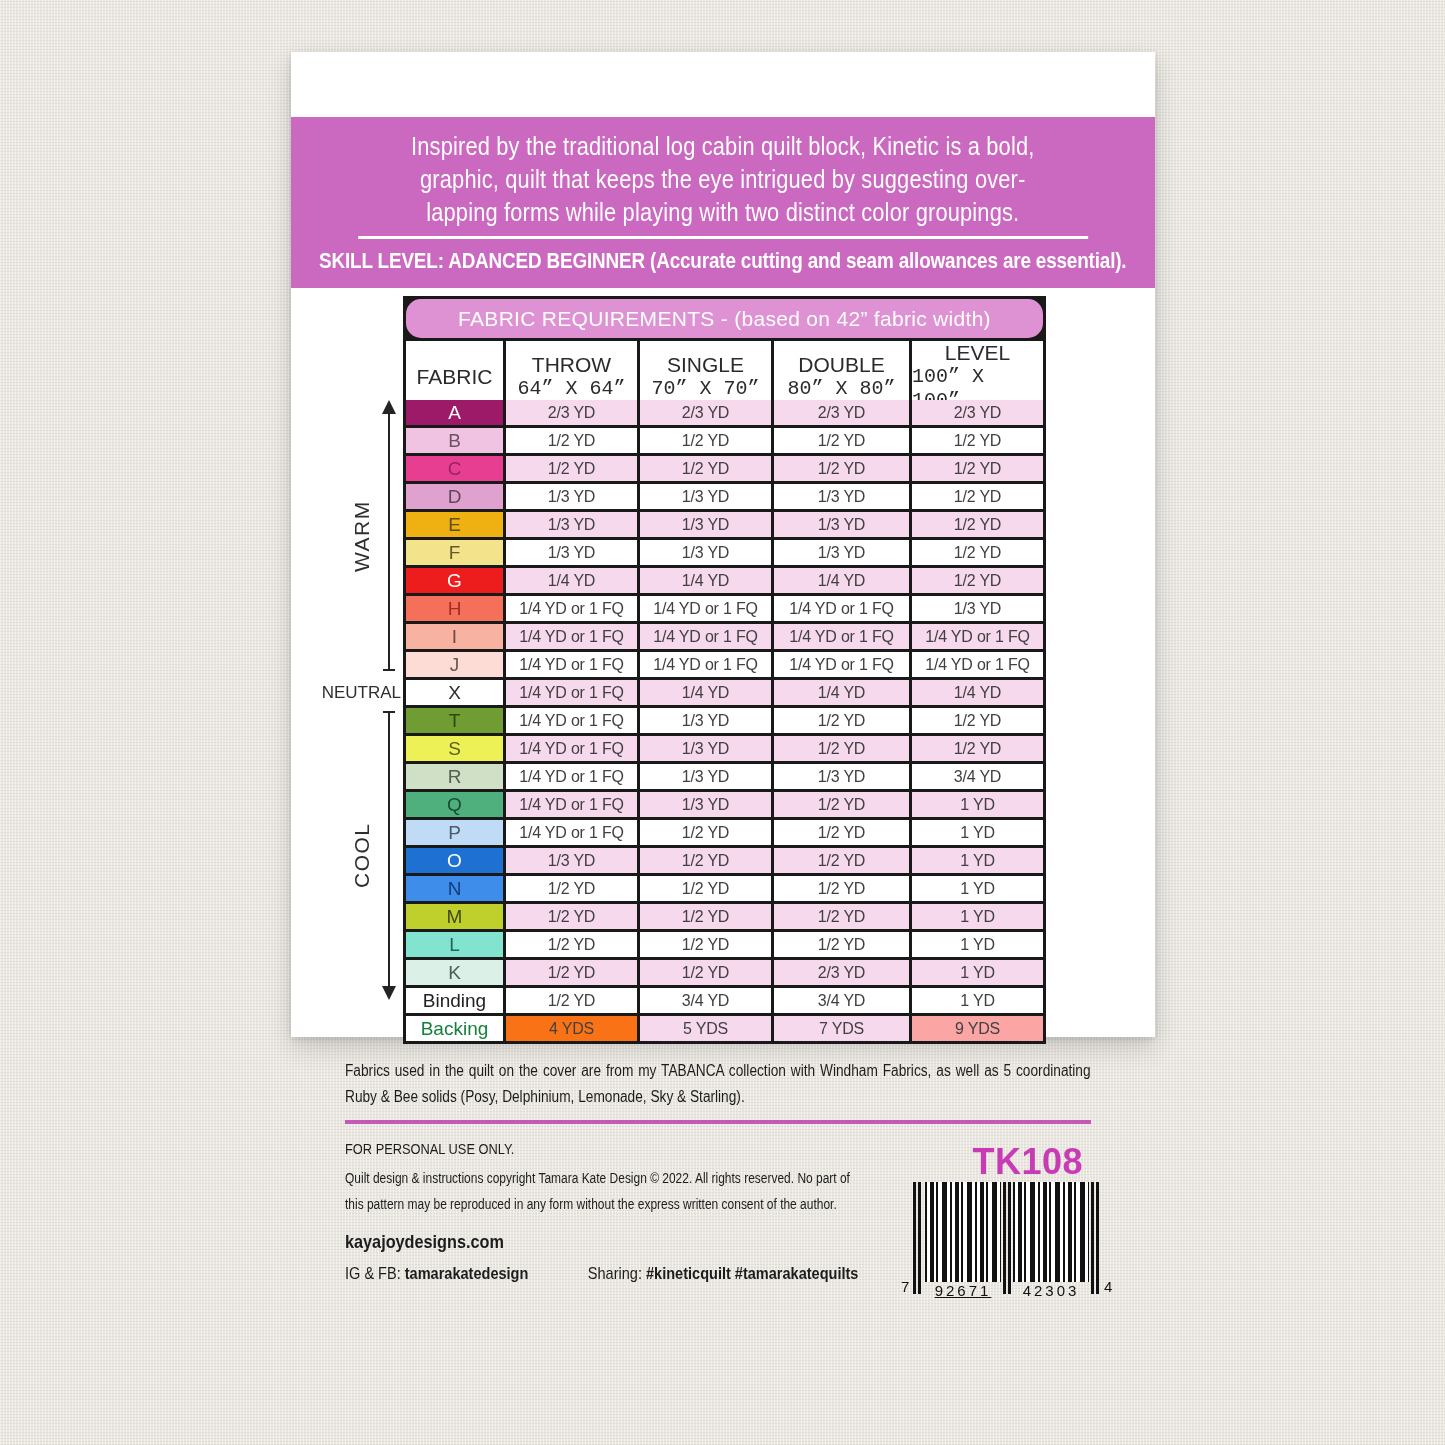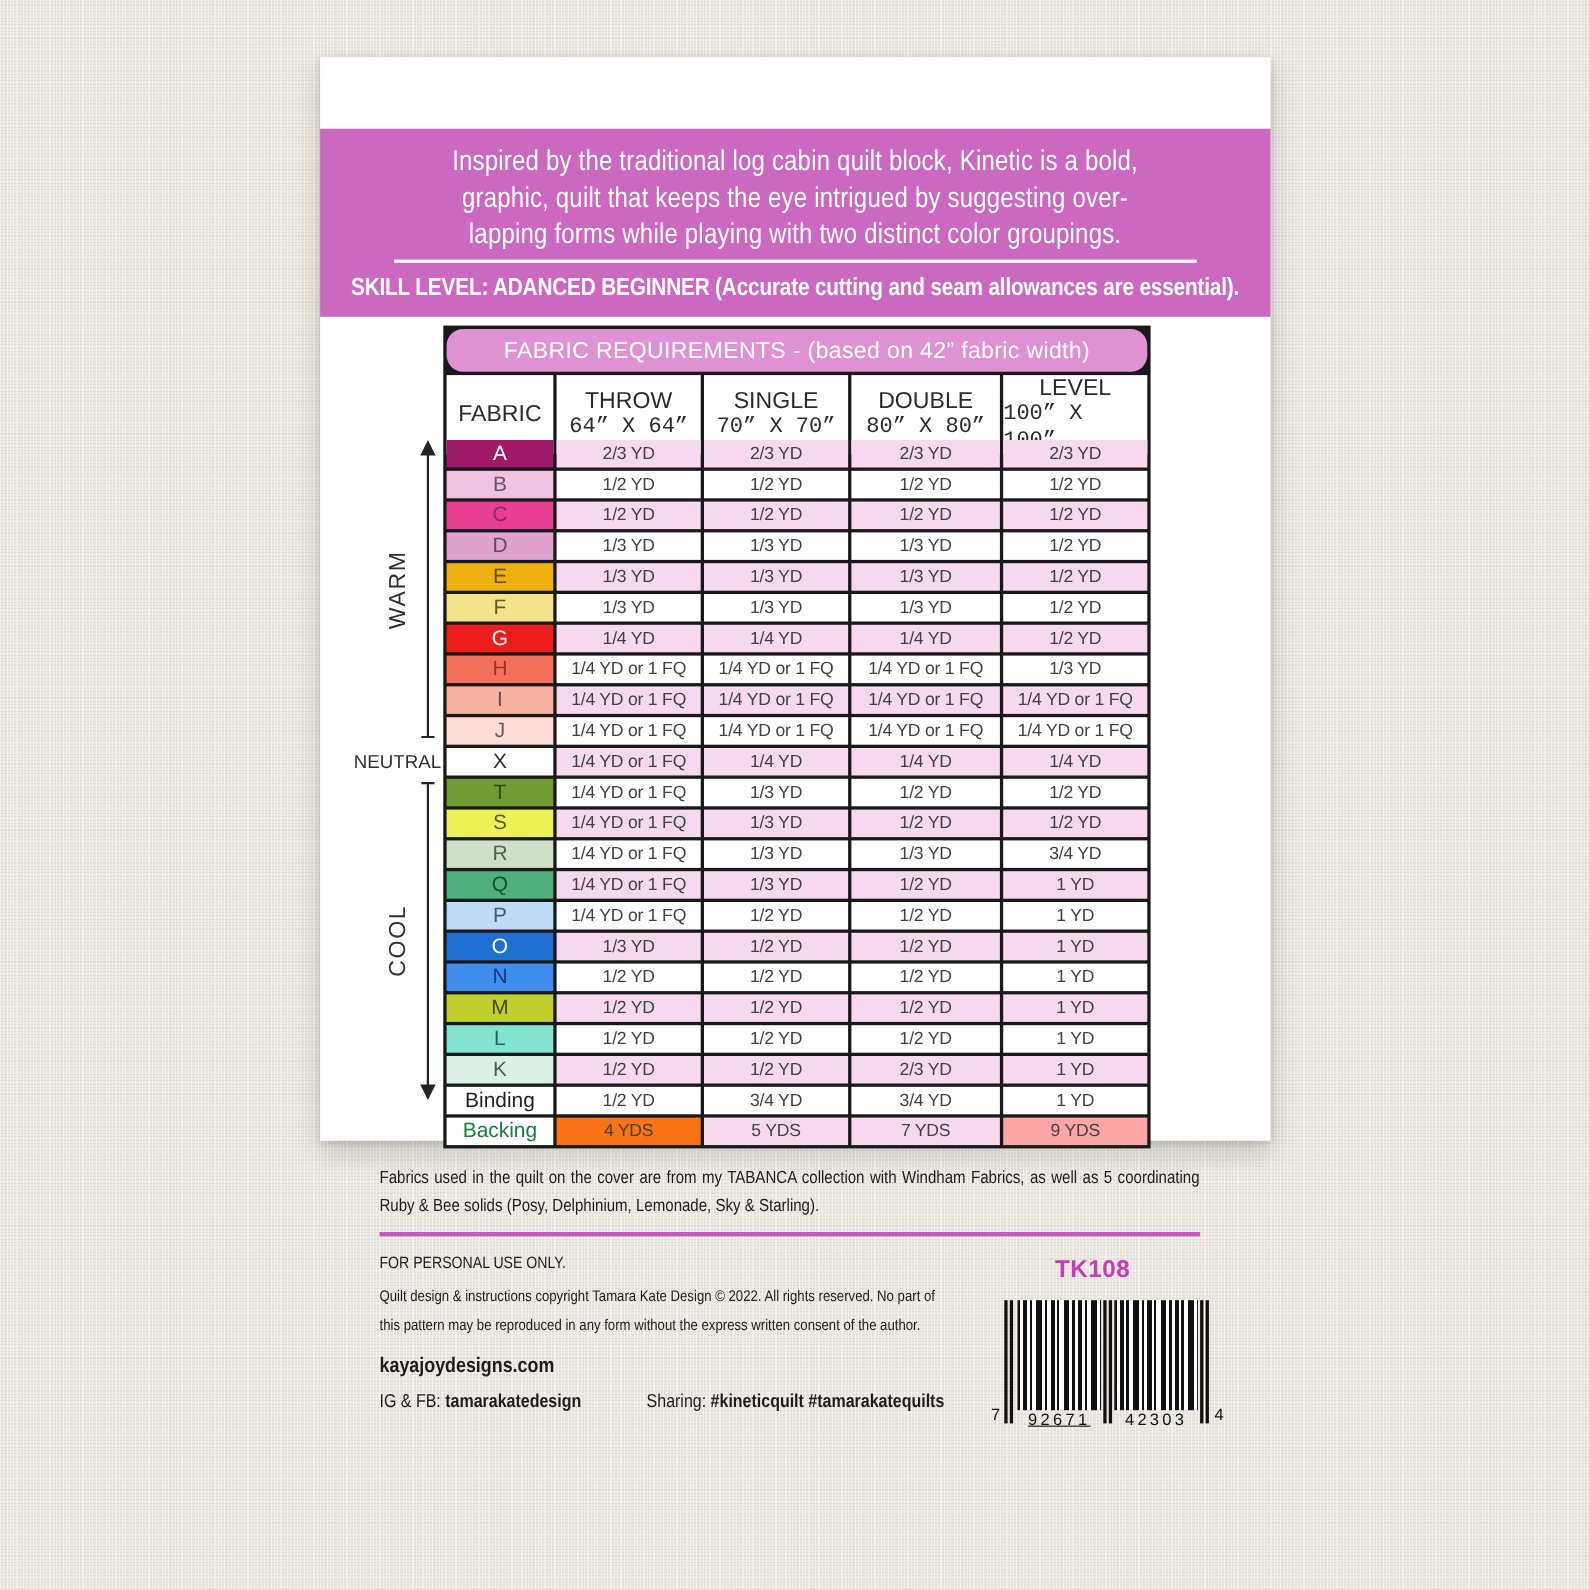--- a/index.html
+++ b/index.html
@@ -55,21 +55,21 @@
   .note-block { position:absolute; left:54px; top:1006px; width:872px; font-size:16px; line-height:26px; text-align:justify; }
   .pink-rule { position:absolute; left:54px; top:1068px; width:746px; height:4px; background:#c45ab8; }
   .footer-block { position:absolute; left:54px; top:1084px; width:1030px; }
   .personal-line { font-size:15px; line-height:26px; }
   .copyright-par { width:600px; font-size:14px; line-height:26px; margin-top:3px; }
   .website-line { font-size:19px; font-weight:bold; margin-top:12px; line-height:26px; }
   .social-row { position:relative; margin-top:6px; font-size:17px; line-height:26px; width:1000px; }
   .bold { font-weight:bold; }
   .sharing-span { position:absolute; left:284px; top:0; }
   
-  .sku { position:absolute; left:668px; top:1089px; width:124px; text-align:left; font-size:22px; font-weight:bold; letter-spacing:.5px; color:#c73cb4; }
+  .sku { position:absolute; left:668px; top:1089px; width:124px; text-align:right; font-size:36px; font-weight:bold; letter-spacing:.5px; color:#c73cb4; }
   .barcode { position:absolute; left:610px; top:1130px; width:212px; height:124px; }
   .guard { position:absolute; top:0; width:3px; height:112px; background:#111; }
   .bars { position:absolute; top:0; height:100px; width:76px;
     background:repeating-linear-gradient(90deg,
       #111 0 2px, #fff 2px 5px, #111 5px 9px, #fff 9px 11px,
       #111 11px 13px, #fff 13px 17px, #111 17px 22px, #fff 22px 25px);
   }
   .bc-digit { position:absolute; top:96px; font-size:15px; color:#111; }
   .bc-group { position:absolute; top:100px; width:76px; text-align:center; font-size:15px; letter-spacing:3px; color:#111; }
 </style>

